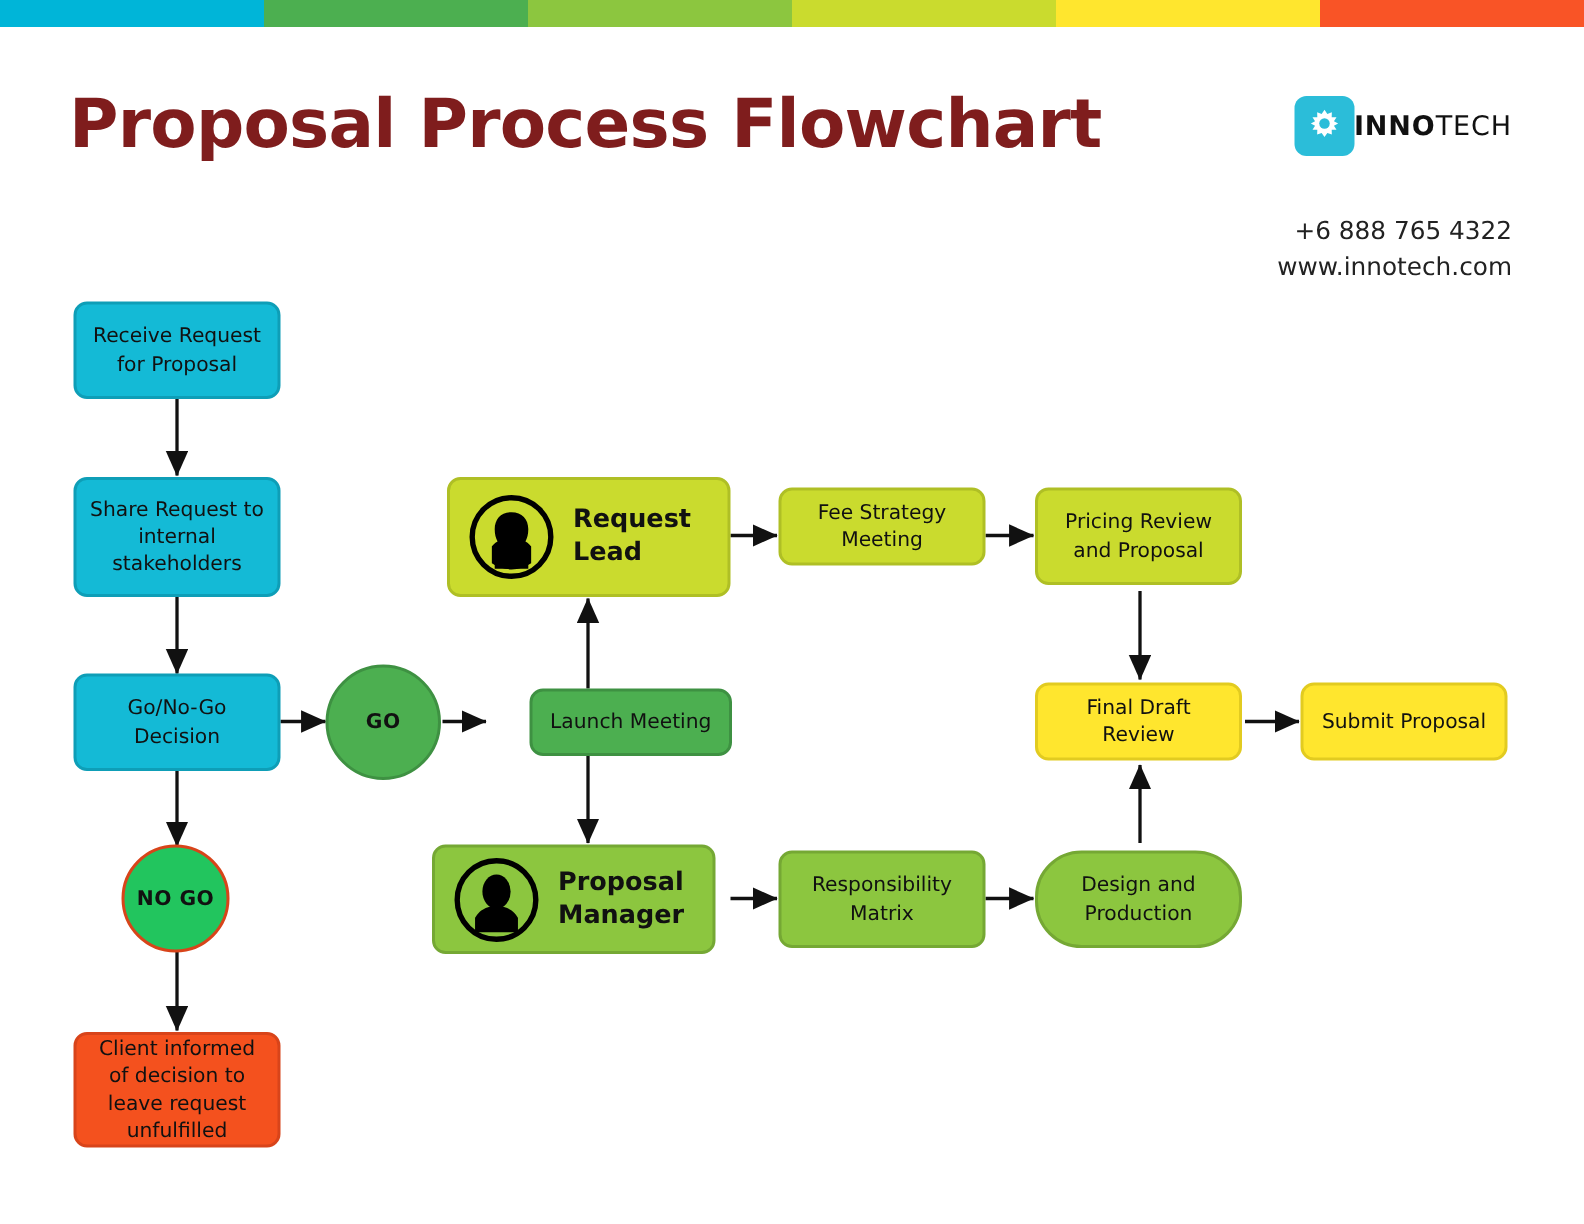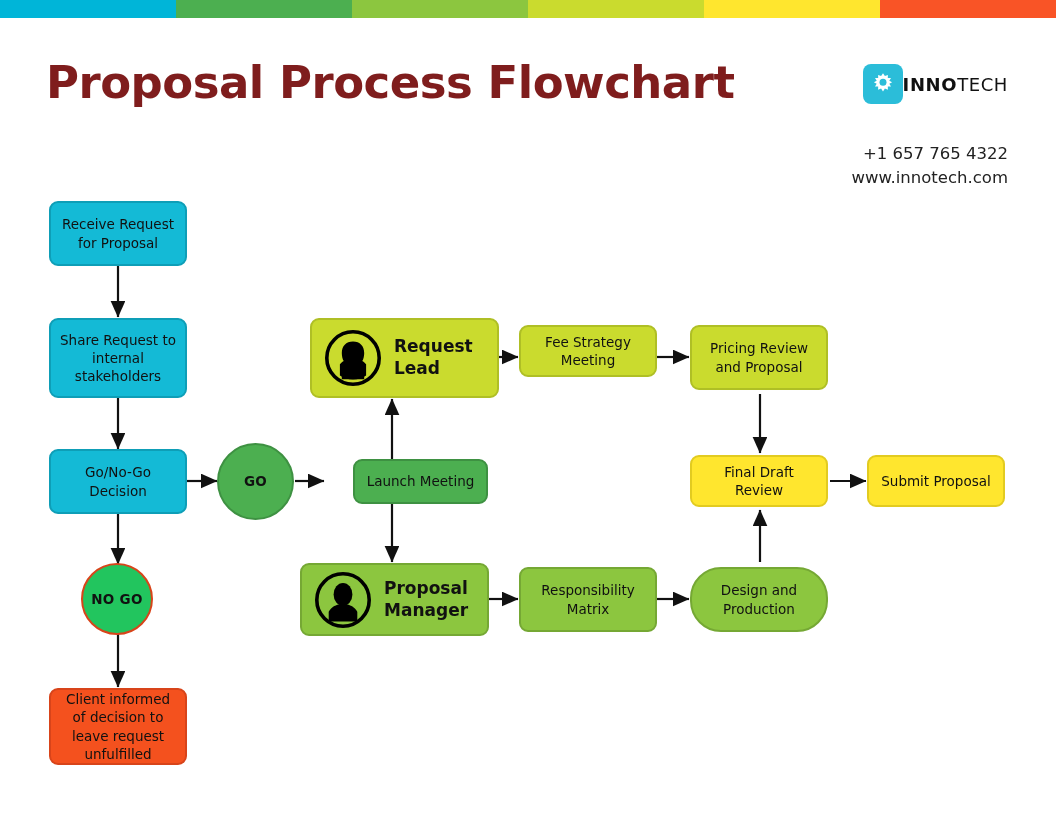--- a/index.html
+++ b/index.html
@@ -100,21 +100,20 @@
     letter-spacing: 0.3px;
   }
   .node.role {
     justify-content: flex-start;
     padding: 0 4px 0 12px;
     gap: 12px;
     font-weight: 700;
     font-size: 17px;
     line-height: 1.28;
     text-align: left;
-    margin-left: 12px;
   }
   .node.role .role-label { flex: 1 1 auto; }
   .avatar { flex: 0 0 auto; display: block; }
 </style>
 </head>
 <body>
 
 <div id="top-bar">
   <div class="seg" style="background:#00B5D8"></div>
   <div class="seg" style="background:#4CAF50"></div>
@@ -132,21 +131,21 @@
       <g fill="#ffffff">
         <path d="M13 2.2 L14.9 5.0 L17.9 3.9 L17.8 7.1 L21.0 7.1 L19.3 9.8 L22.1 11.3 L19.3 12.8 L21.0 15.5 L17.8 15.5 L17.9 18.7 L14.9 17.6 L13 20.4 L11.1 17.6 L8.1 18.7 L8.2 15.5 L5.0 15.5 L6.7 12.8 L3.9 11.3 L6.7 9.8 L5.0 7.1 L8.2 7.1 L8.1 3.9 L11.1 5.0 Z"></path>
       </g>
       <circle cx="13" cy="11.3" r="3.5" fill="#2BBDD9"></circle>
     </svg>
   </div>
   <div id="brand-name"><span class="b">INNO</span><span class="l">TECH</span></div>
 </div>
 
 <div id="contact">
-  <div>+1 657 765 4322</div>
+  <div>+6 888 765 4322</div>
   <div>www.innotech.com</div>
 </div>
 
 <div id="canvas">
 
   <svg id="edges" viewBox="0 0 1056 816">
     <defs>
       <marker id="ah" markerWidth="9" markerHeight="9" refX="7.4" refY="3.4" orient="auto" markerUnits="strokeWidth">
         <path d="M0,0 L7.6,3.4 L0,6.8 z" fill="#111111"></path>
       </marker>

